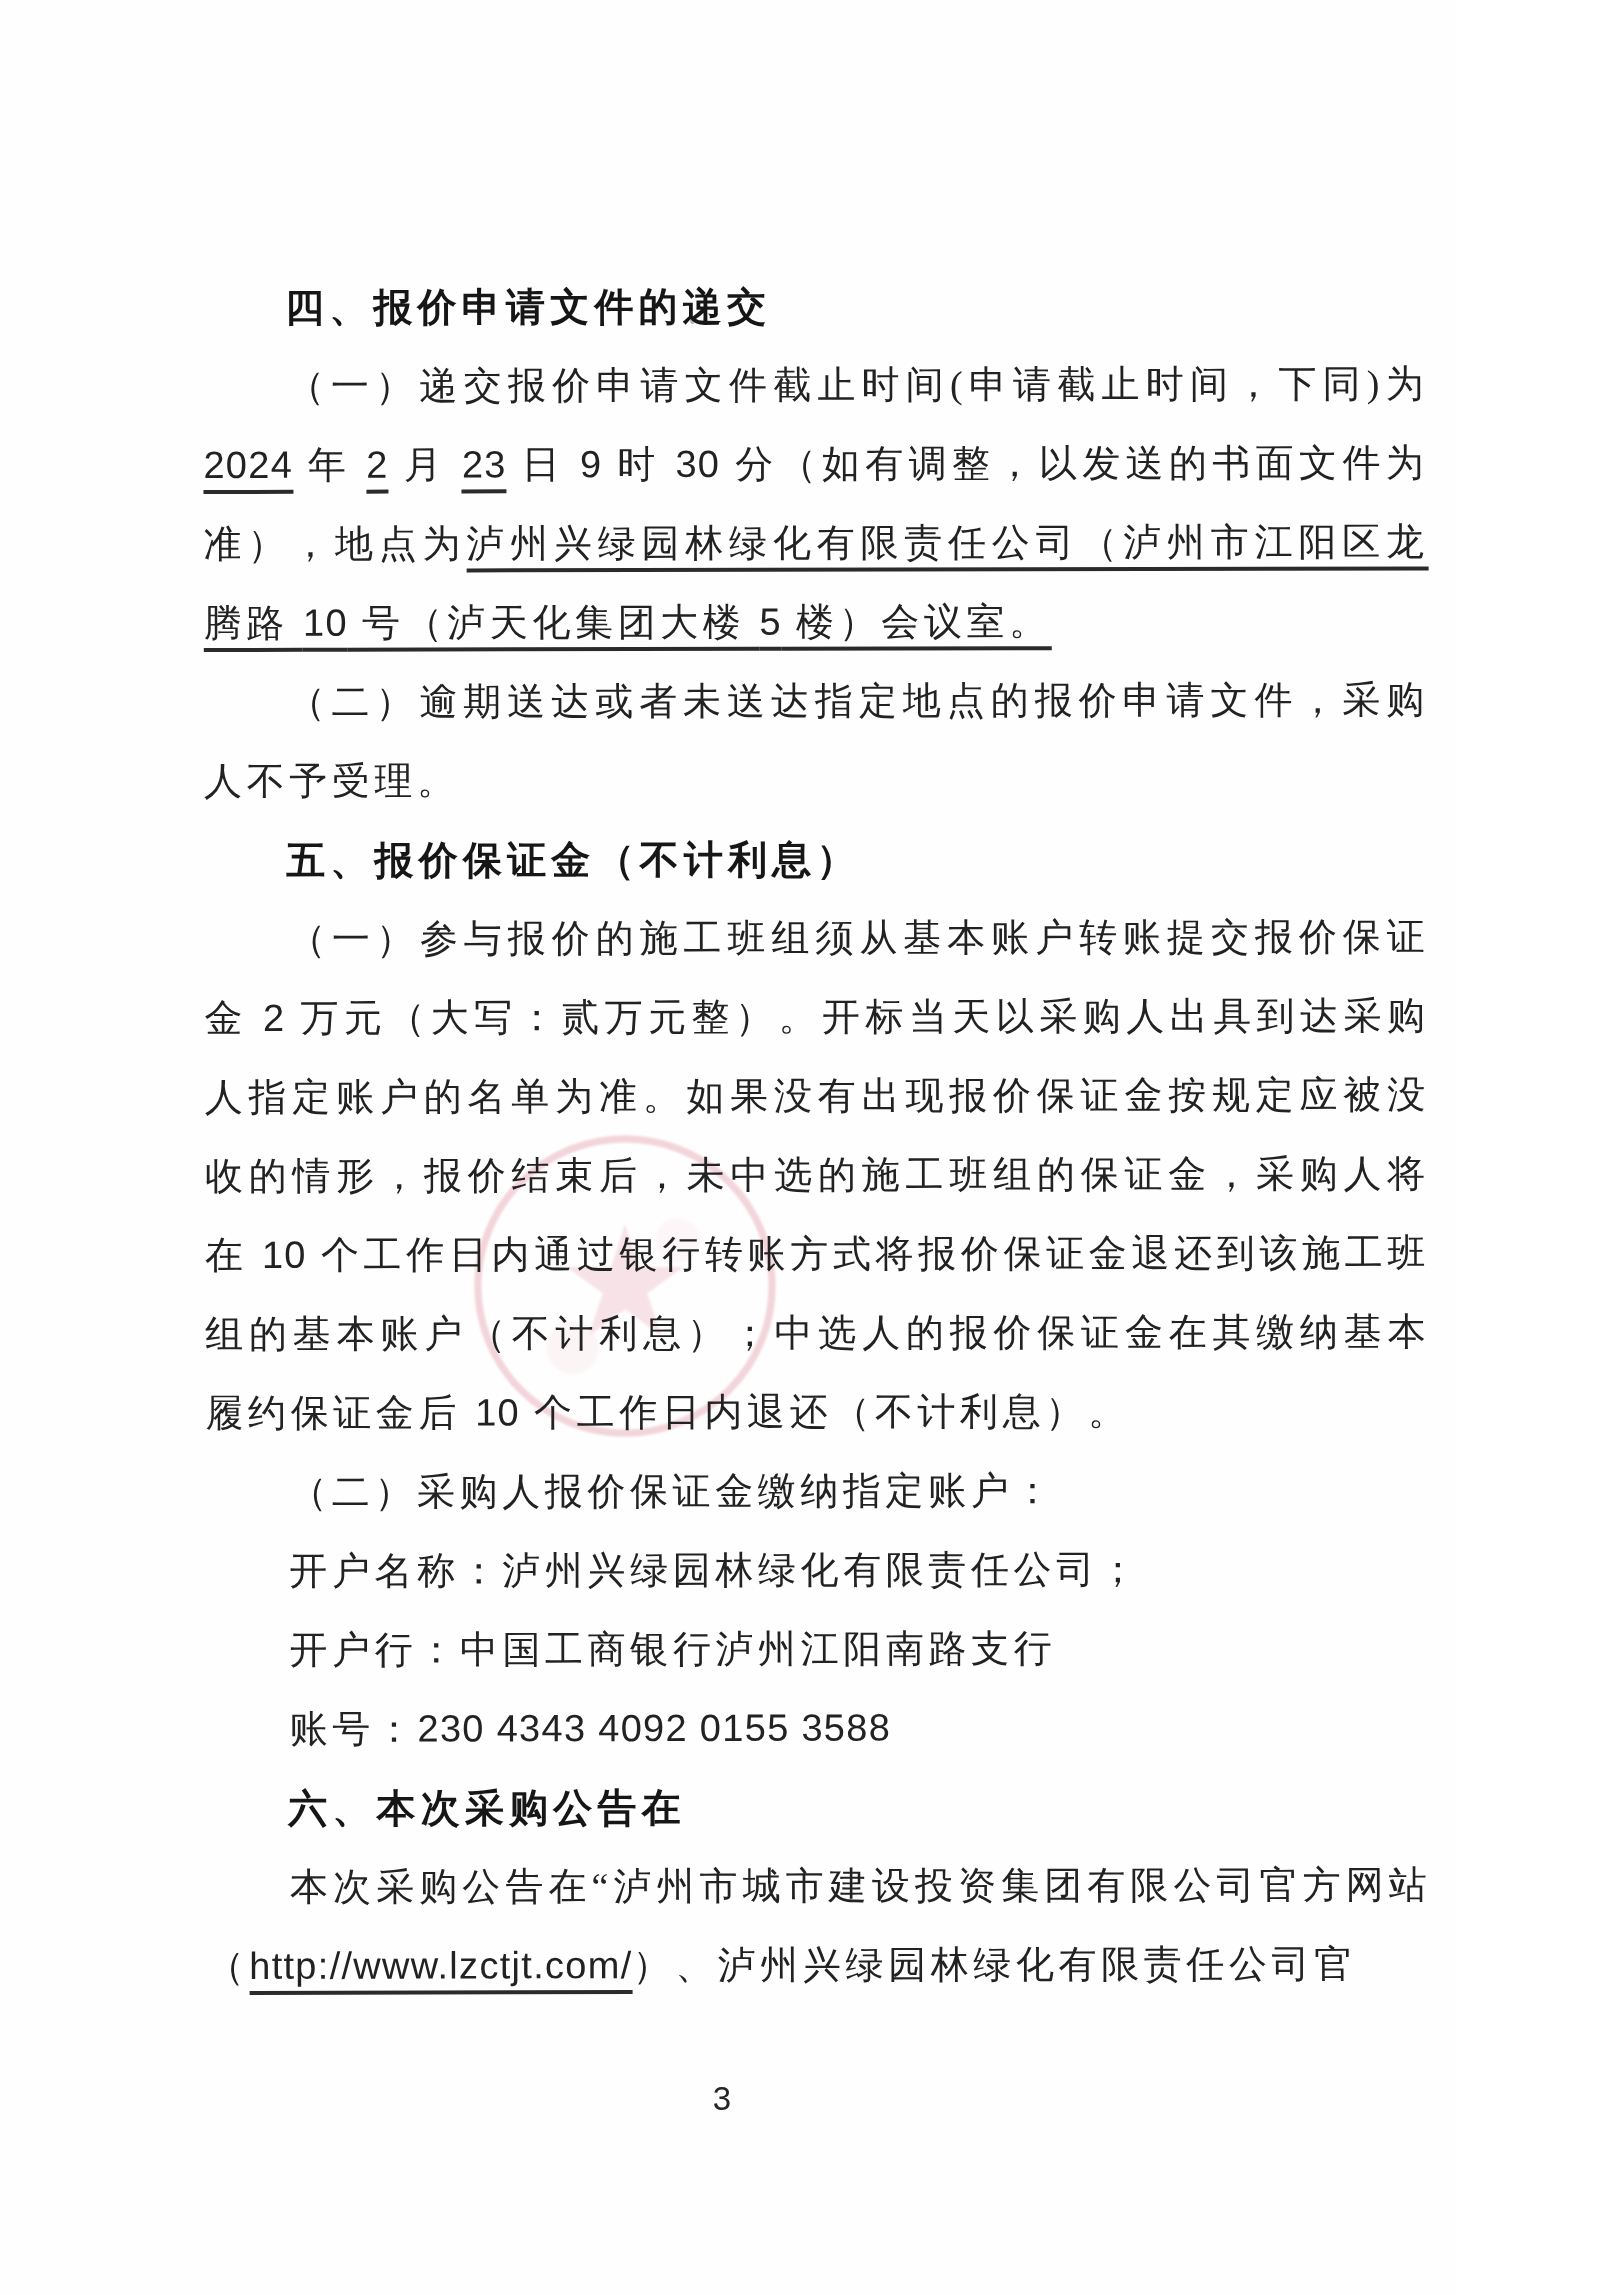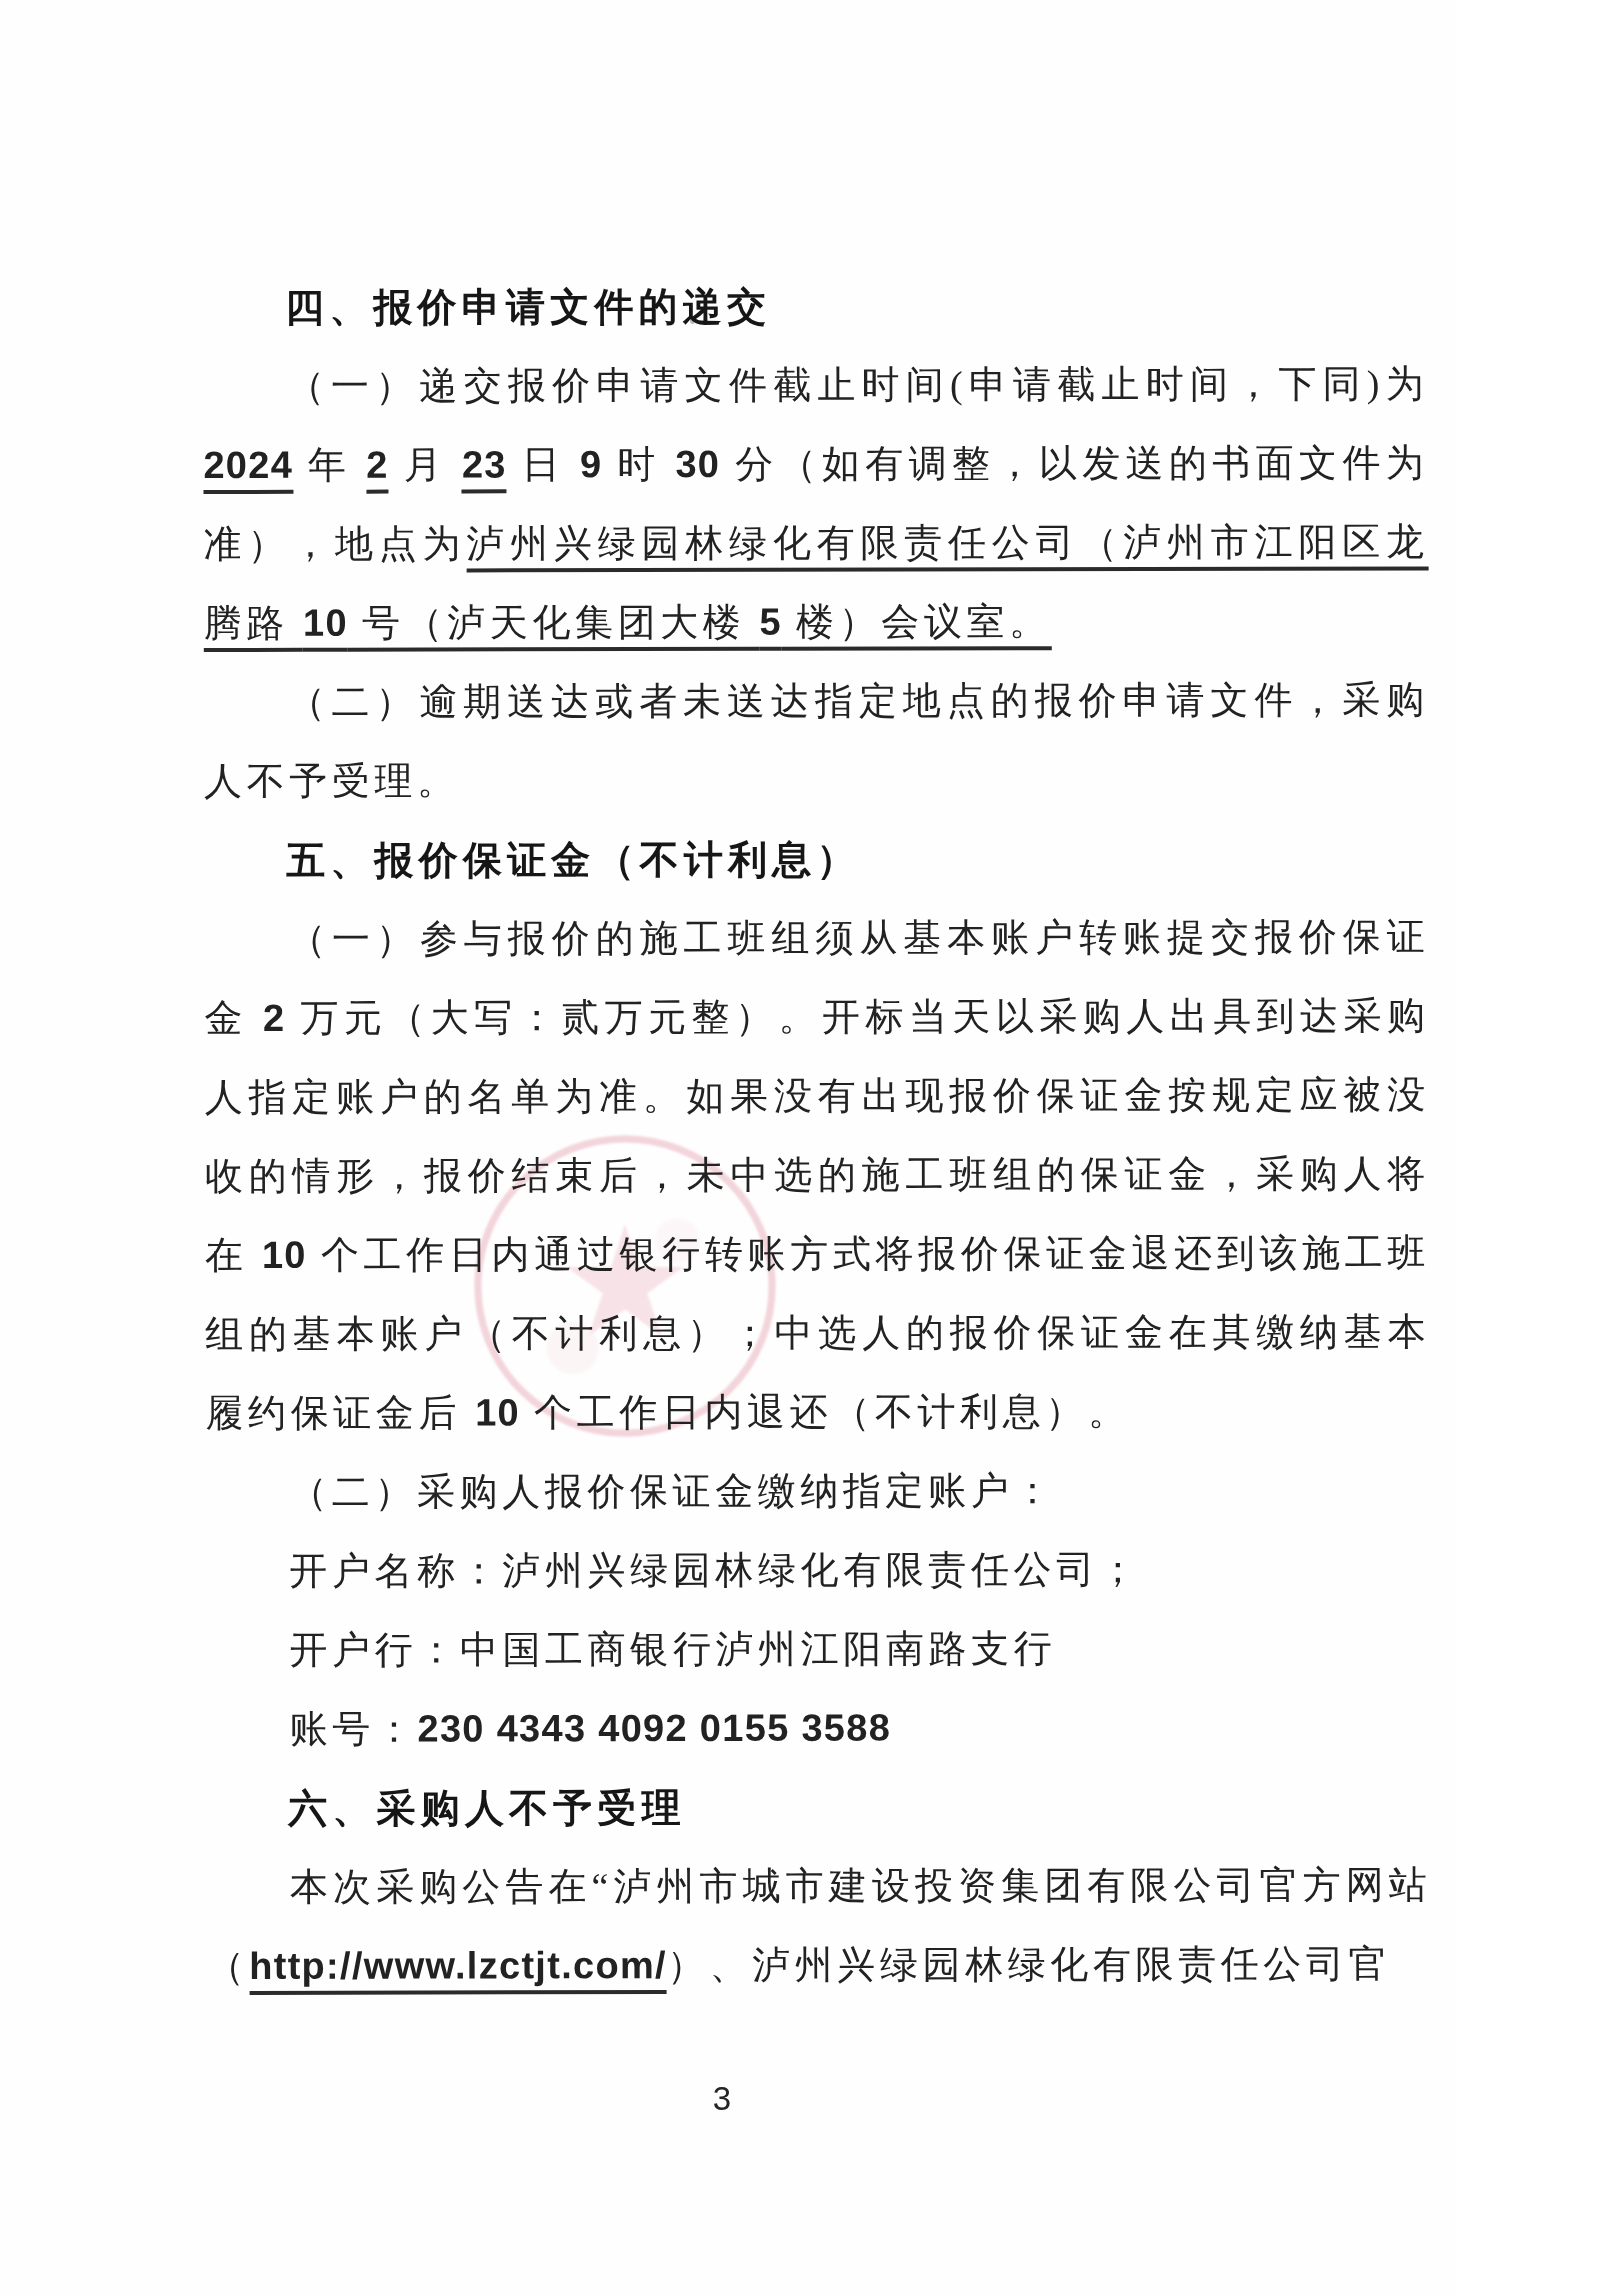--- a/index.html
+++ b/index.html
@@ -42,21 +42,21 @@
     text-indent: 2.1em;
     color: #161616;
   }
   .seg { }
   .u {
     border-bottom: 4.6px solid #2b2b2b;
     padding-bottom: 3.9px;
   }
   .num {
     font-family: "Liberation Sans", "DejaVu Sans", sans-serif;
-    font-weight: 700;
+    font-weight: 400;
     letter-spacing: 1.3px;
   }
   .footer {
     position: absolute;
     left: 0; right: 0;
     top: 2080px;
     text-align: center;
     font-size: 33px;
     letter-spacing: 0;
     color: #252525;
@@ -97,20 +97,20 @@
   <main class="doc">
       <h2 class="heading"><span class="seg">四、报价申请文件的递交</span></h2>
       <p class="para"><span class="seg">（一）递交报价申请文件截止时间(申请截止时间，下同)为</span><span class="seg u num">2024</span><span class="seg"> 年 </span><span class="seg u num">2</span><span class="seg"> 月 </span><span class="seg u num">23</span><span class="seg"> 日 </span><span class="seg num">9</span><span class="seg"> 时 </span><span class="seg num">30</span><span class="seg"> 分（如有调整，以发送的书面文件为准），地点为</span><span class="seg u">泸州兴绿园林绿化有限责任公司（泸州市江阳区龙腾路 </span><span class="seg u num">10</span><span class="seg u"> 号（泸天化集团大楼 </span><span class="seg u num">5</span><span class="seg u"> 楼）会议室。</span></p>
       <p class="para"><span class="seg">（二）逾期送达或者未送达指定地点的报价申请文件，采购人不予受理。</span></p>
       <h2 class="heading"><span class="seg">五、报价保证金（不计利息）</span></h2>
       <p class="para"><span class="seg">（一）参与报价的施工班组须从基本账户转账提交报价保证金 </span><span class="seg num">2</span><span class="seg"> 万元（大写：贰万元整）。开标当天以采购人出具到达采购人指定账户的名单为准。如果没有出现报价保证金按规定应被没收的情形，报价结束后，未中选的施工班组的保证金，采购人将在 </span><span class="seg num">10</span><span class="seg"> 个工作日内通过银行转账方式将报价保证金退还到该施工班组的基本账户（不计利息）；中选人的报价保证金在其缴纳基本履约保证金后 </span><span class="seg num">10</span><span class="seg"> 个工作日内退还（不计利息）。</span></p>
       <p class="para"><span class="seg">（二）采购人报价保证金缴纳指定账户：</span></p>
       <p class="para"><span class="seg">开户名称：泸州兴绿园林绿化有限责任公司；</span></p>
       <p class="para"><span class="seg">开户行：中国工商银行泸州江阳南路支行</span></p>
       <p class="para"><span class="seg">账号：</span><span class="seg num">230 4343 4092 0155 3588</span></p>
-      <h2 class="heading"><span class="seg">六、采购人不予受理</span></h2>
+      <h2 class="heading"><span class="seg">六、本次采购公告在</span></h2>
       <p class="para"><span class="seg">本次采购公告在“泸州市城市建设投资集团有限公司官方网站（</span><span class="seg u num">http://www.lzctjt.com/</span><span class="seg">）、泸州兴绿园林绿化有限责任公司官</span></p>
     </main>
 
   <div class="footer">3</div>
 
 </div>
 
 
 </body></html>

